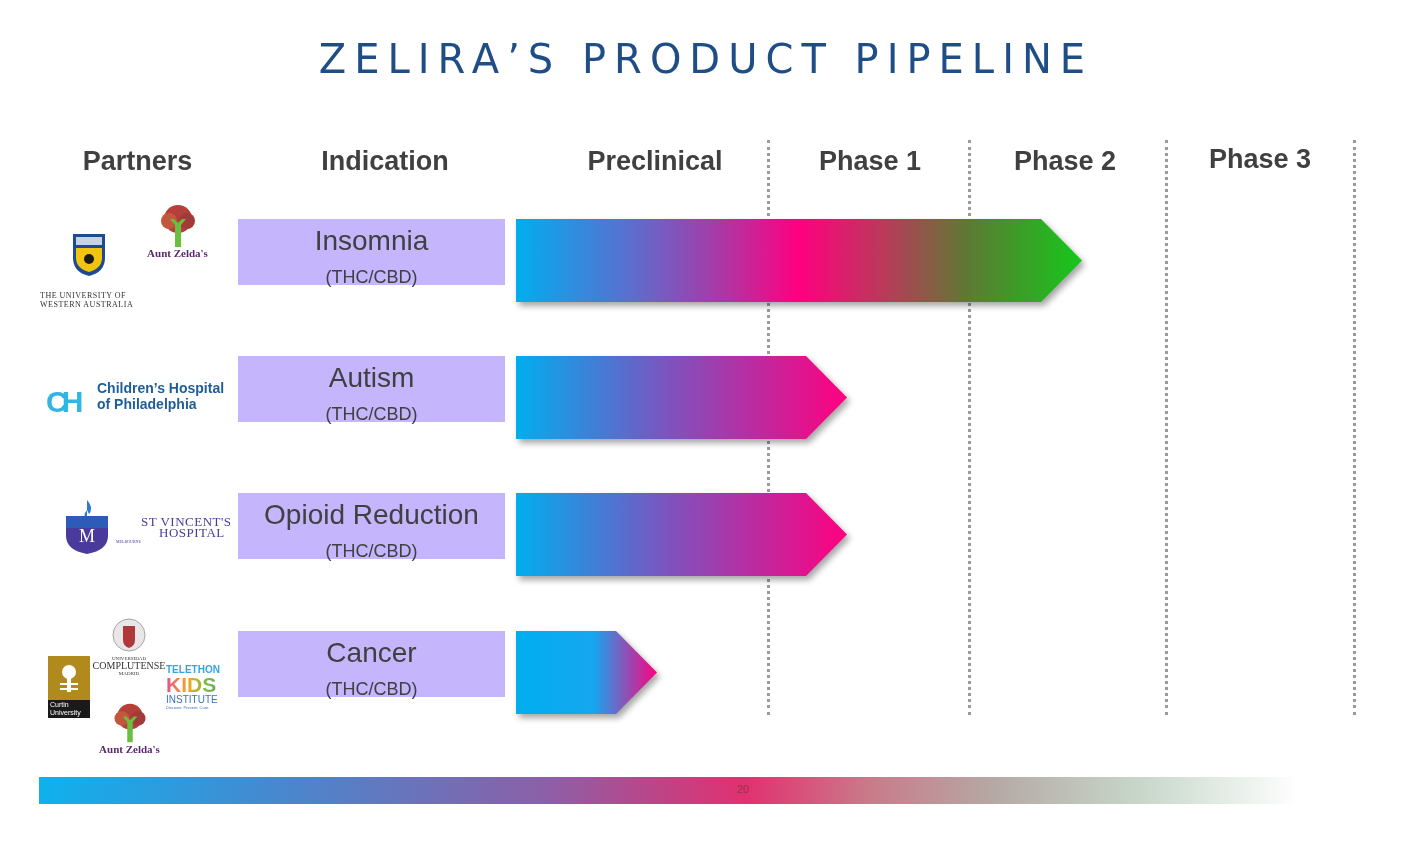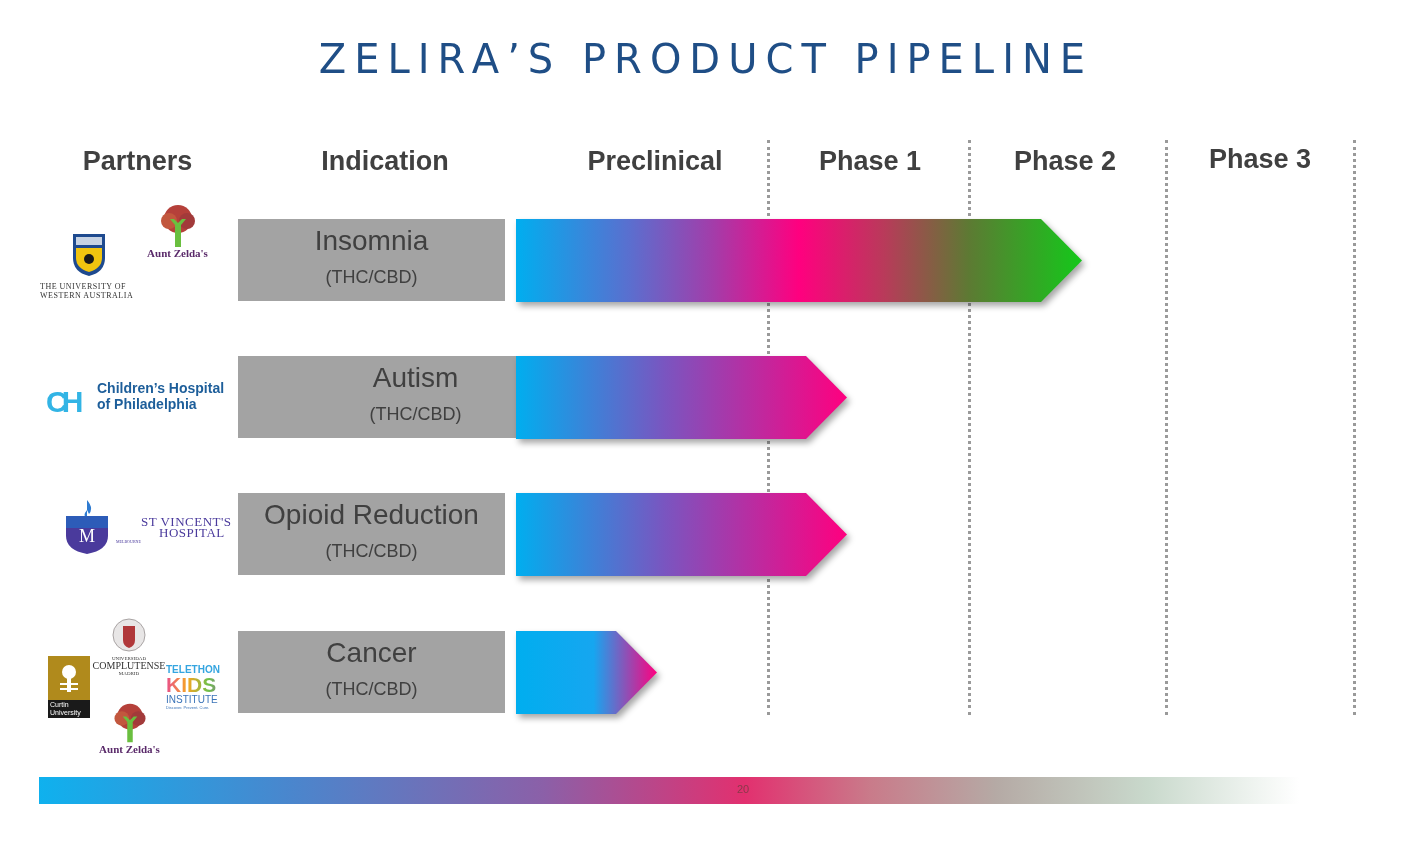--- a/index.html
+++ b/index.html
@@ -1,20 +1,20 @@
 <!DOCTYPE html>
 <html><head>
 <meta charset="utf-8">
 <style>
   html, body { margin: 0; padding: 0; background: #ffffff; }
   body { width: 1412px; height: 841px; position: relative; overflow: hidden; font-family: "DejaVu Sans", sans-serif; }
   .title { position: absolute; left: 0; right: 0; top: 36px; text-align: center; color: #1f4e86; font-size: 40px; letter-spacing: 8px; font-family: "DejaVu Sans", sans-serif; font-weight: normal; }
   .colhead { position: absolute; top: 146px; font-size: 27px; font-weight: bold; color: #404040; font-family: "Liberation Sans", sans-serif; text-align: center; }
   .vline { position: absolute; top: 140px; height: 575px; width: 0; border-left: 3px dotted #9a9a9a; }
-  .indication { position: absolute; left: 238px; width: 267px; height: 82px; background: #a3a3a3; text-align: center; color: #404040; font-family: "Liberation Sans", sans-serif; }
+  .indication { position: absolute; left: 238px; width: 267px; height: 66px; background: #c4b5fd; text-align: center; color: #404040; font-family: "Liberation Sans", sans-serif; }
   .indication .name { font-size: 28px; margin-top: 6px; display: block; }
   .indication .sub { font-size: 18px; margin-top: 10px; display: block; }
   .arrow { position: absolute; left: 516px; height: 83px; filter: drop-shadow(3px 4px 3px rgba(0,0,0,0.35)); }
   .arrow svg { display: block; }
   .partner { position: absolute; font-family: "Liberation Serif", serif; }
   .footerbar { position: absolute; left: 39px; top: 777px; width: 1260px; height: 27px; background: linear-gradient(to right, #0fb1ee 0%, #4a86cd 20%, #8b60a8 40%, #e2306f 56%, #c97b8a 66%, #b5aaa5 76%, #c9d9cc 88%, #ffffff 100%); }
   .pagenum { position: absolute; left: 737px; top: 783px; font-size: 11px; color: #8a3a4a; font-family: "Liberation Sans", sans-serif; }
 </style>
 </head>
 <body>
@@ -34,21 +34,21 @@
 <div class="vline" style="left:1353px;"></div>
 
 <div>
   <div class="partner" style="left:40px; top:232px; width:100px;">
     <svg width="36" height="46" viewBox="0 0 36 46" style="margin-left:31px; display:block;">
       <path d="M2 2 H34 V26 Q34 40 18 44 Q2 40 2 26 Z" fill="#1e4a8f"></path>
       <rect x="5" y="5" width="26" height="8" fill="#c7d3e4"></rect>
       <path d="M5 16 H31 V26 Q31 36 18 40 Q5 36 5 26 Z" fill="#f1c40f"></path>
       <circle cx="18" cy="27" r="5" fill="#1a1a1a"></circle>
     </svg>
-    <div style="font-size:8px; text-transform:uppercase; letter-spacing:0.5px; color:#333; margin-top:4px; text-align:left;">The University of</div>
+    <div style="font-size:8px; text-transform:uppercase; letter-spacing:0.5px; color:#333; margin-top:13px; text-align:left;">The University of</div>
     <div style="font-size:8px; text-transform:uppercase; letter-spacing:0.5px; color:#333; text-align:left;">Western Australia</div>
   </div>
   <div class="partner" style="left:140px; top:203px; width:75px; text-align:center;">
     <svg width="46" height="46" viewBox="0 0 46 46" style="display:block; margin:0 auto;">
       <circle cx="23" cy="16" r="14" fill="#b5403a"></circle>
       <circle cx="14" cy="18" r="8" fill="#c2573e"></circle>
       <circle cx="32" cy="18" r="8" fill="#a23a3a"></circle>
       <path d="M20 22 L20 44 L26 44 L26 22 L31 16 L27 16 L23 20 L19 16 L15 16 Z" fill="#6abf3f"></path>
     </svg>
     <div style="font-size:11px; font-weight:bold; color:#5a2a6a; margin-top:-2px;">Aunt Zelda's</div>
@@ -74,21 +74,21 @@
     </svg>
   </div>
 </div>
 
 <div>
   <div class="partner" style="left:46px; top:372px; width:195px; font-family:'Liberation Sans', sans-serif;">
     <span style="position:absolute; left:0; top:13px; font-size:30px; font-weight:bold; color:#32b4e5; letter-spacing:-6px;">CH</span>
     <div style="position:absolute; left:51px; top:8px; font-size:14px; font-weight:bold; color:#1d5e9a; white-space:nowrap;">Children’s Hospital</div>
     <div style="position:absolute; left:51px; top:24px; font-size:14px; font-weight:bold; color:#1d5e9a; white-space:nowrap;">of Philadelphia</div>
   </div>
-  <div class="indication" style="top:356px;padding-left:44px;">
+  <div class="indication" style="top:356px;">
     <span class="name">Autism</span>
     <span class="sub">(THC/CBD)</span>
   </div>
   <div class="arrow" style="top:356px;">
     <svg width="336" height="83" viewBox="0 0 336 83">
       <defs>
         <linearGradient id="g2" x1="0" x2="1" y1="0" y2="0">
           <stop offset="0" stop-color="#00aeef"></stop>
           <stop offset="0.45" stop-color="#7a55c0"></stop>
           <stop offset="1" stop-color="#ff007f"></stop>

